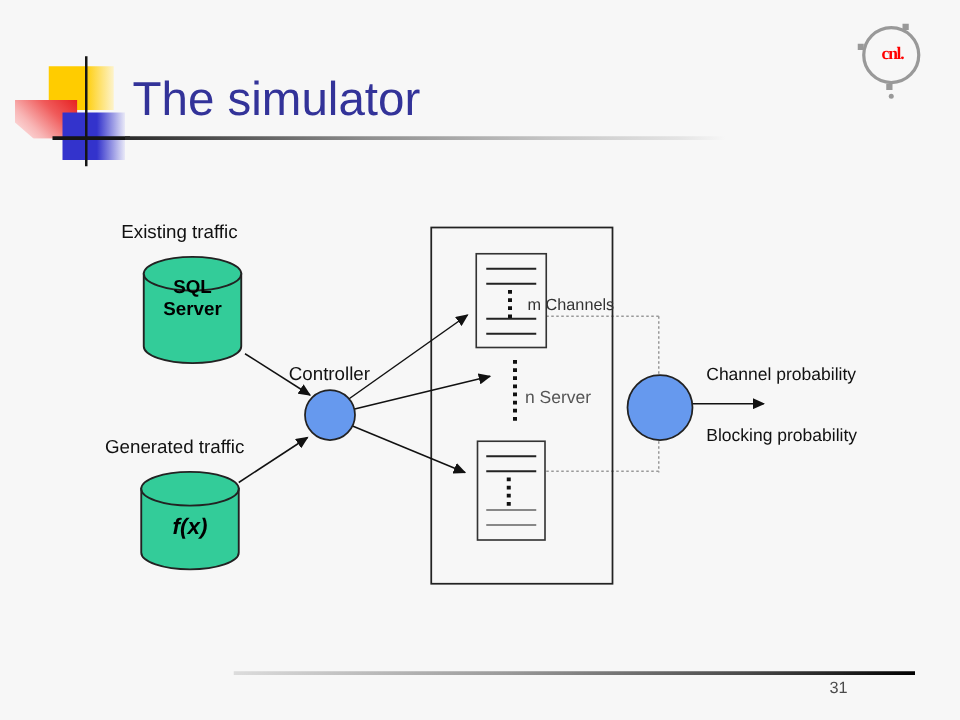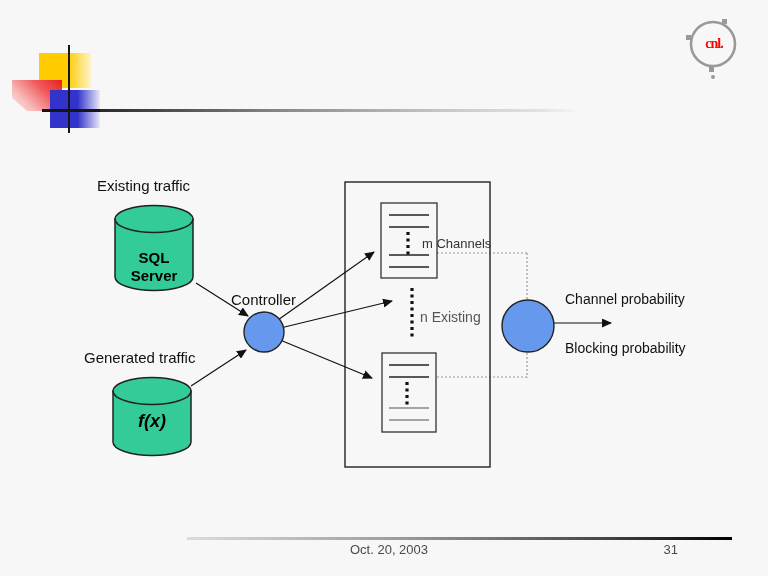--- a/index.html
+++ b/index.html
@@ -29,21 +29,21 @@
 
   
   .lbl{color:#111;font-size:15px;white-space:nowrap;}
   .lbl-existing{left:97px;top:177px;}
   .lbl-generated{left:84px;top:349px;}
   .lbl-controller{left:231px;top:291px;}
   .lbl-mchannels{left:422px;top:236px;font-size:13px;color:#333;}
   .lbl-nsystems{left:420px;top:309px;font-size:14px;color:#555;}
   .lbl-chanutil{left:565px;top:291px;font-size:14px;}
   .lbl-blockprob{left:565px;top:340px;font-size:14px;}
-  .lbl-sql{left:115px;top:221px;width:78px;text-align:center;font-weight:bold;font-size:15px;line-height:18px;color:#000;margin-top:28px;}
+  .lbl-sql{left:115px;top:221px;width:78px;text-align:center;font-weight:bold;font-size:15px;line-height:18px;color:#000;}
   .lbl-fx{left:113px;top:411px;width:78px;text-align:center;font-weight:bold;font-style:italic;
     font-family:Liberation Sans, sans-serif;font-size:18px;color:#000;}
 
   
   .footer-line{left:187px;top:537px;width:545px;height:3px;
     background:linear-gradient(to right,#dcdcdc 0%,#9a9a9a 40%,#4a4a4a 75%,#000 100%);}
   .footer-date{left:329px;top:542px;width:120px;text-align:center;font-size:13px;color:#4a4a4a;}
   .footer-page{left:648px;top:542px;width:30px;text-align:right;font-size:13px;color:#4a4a4a;}
 
   svg{display:block;}
@@ -53,20 +53,21 @@
 
 <div class="slide">
 
   <div class="abs deco-yellow"></div>
   <div class="abs deco-red"></div>
   <div class="abs deco-blue"></div>
   <div class="abs deco-vline"></div>
   <div class="abs deco-hline"></div>
   <div class="abs title-underline"></div>
 
+  <div class="abs title">The simulator</div>
 
   <svg class="abs logo" width="58" height="68" viewBox="0 0 58 68">
     <circle cx="27" cy="30" r="22" fill="none" stroke="#999" stroke-width="2.6"></circle>
     <rect x="36" y="5" width="5" height="5" fill="#999"></rect>
     <rect x="0" y="21" width="5" height="5" fill="#999"></rect>
     <rect x="23" y="53" width="5" height="5" fill="#999"></rect>
     <circle cx="27" cy="63" r="2" fill="#999"></circle>
   </svg>
   <div class="abs logo-text">cnl.</div>
 
@@ -137,23 +138,22 @@
   </div>
 
   <div class="abs lbl lbl-generated">Generated traffic</div>
 
   <div class="abs lbl-fx">f(x)</div>
 
   <div class="abs lbl lbl-controller">Controller</div>
 
   <div class="abs lbl lbl-mchannels">m Channels</div>
 
-  <div class="abs lbl lbl-nsystems">n Existing</div>
+  <div class="abs lbl lbl-nsystems">n Server</div>
 
   <div class="abs lbl lbl-chanutil">Channel probability</div>
 
   <div class="abs lbl lbl-blockprob">Blocking probability</div>
 
   <div class="abs footer-line"></div>
-  <div class="abs footer-date">Oct. 20, 2003</div>
   <div class="abs footer-page">31</div>
 
 </div>
 
 </body></html>

